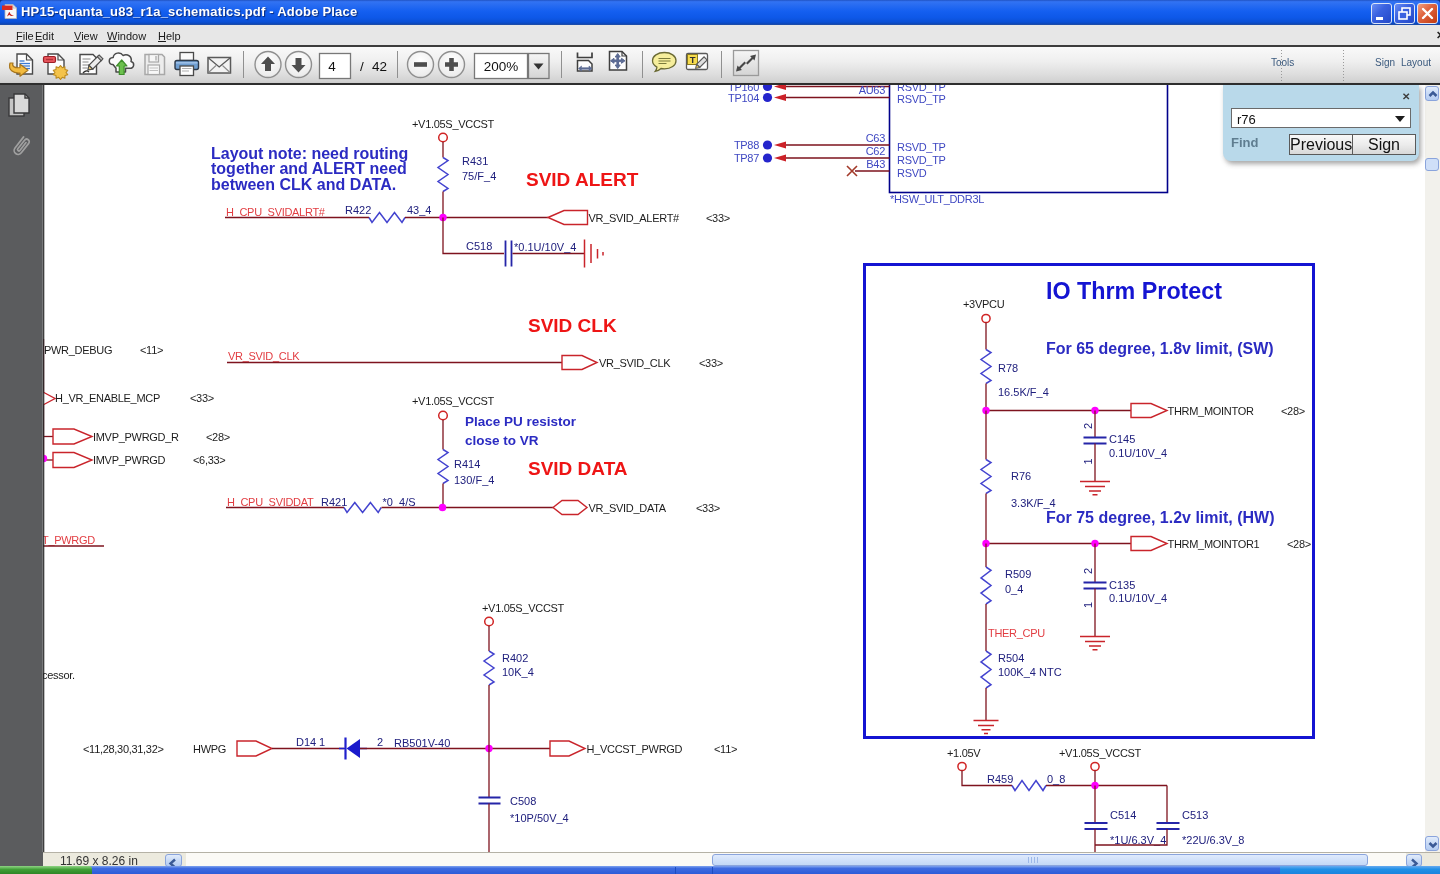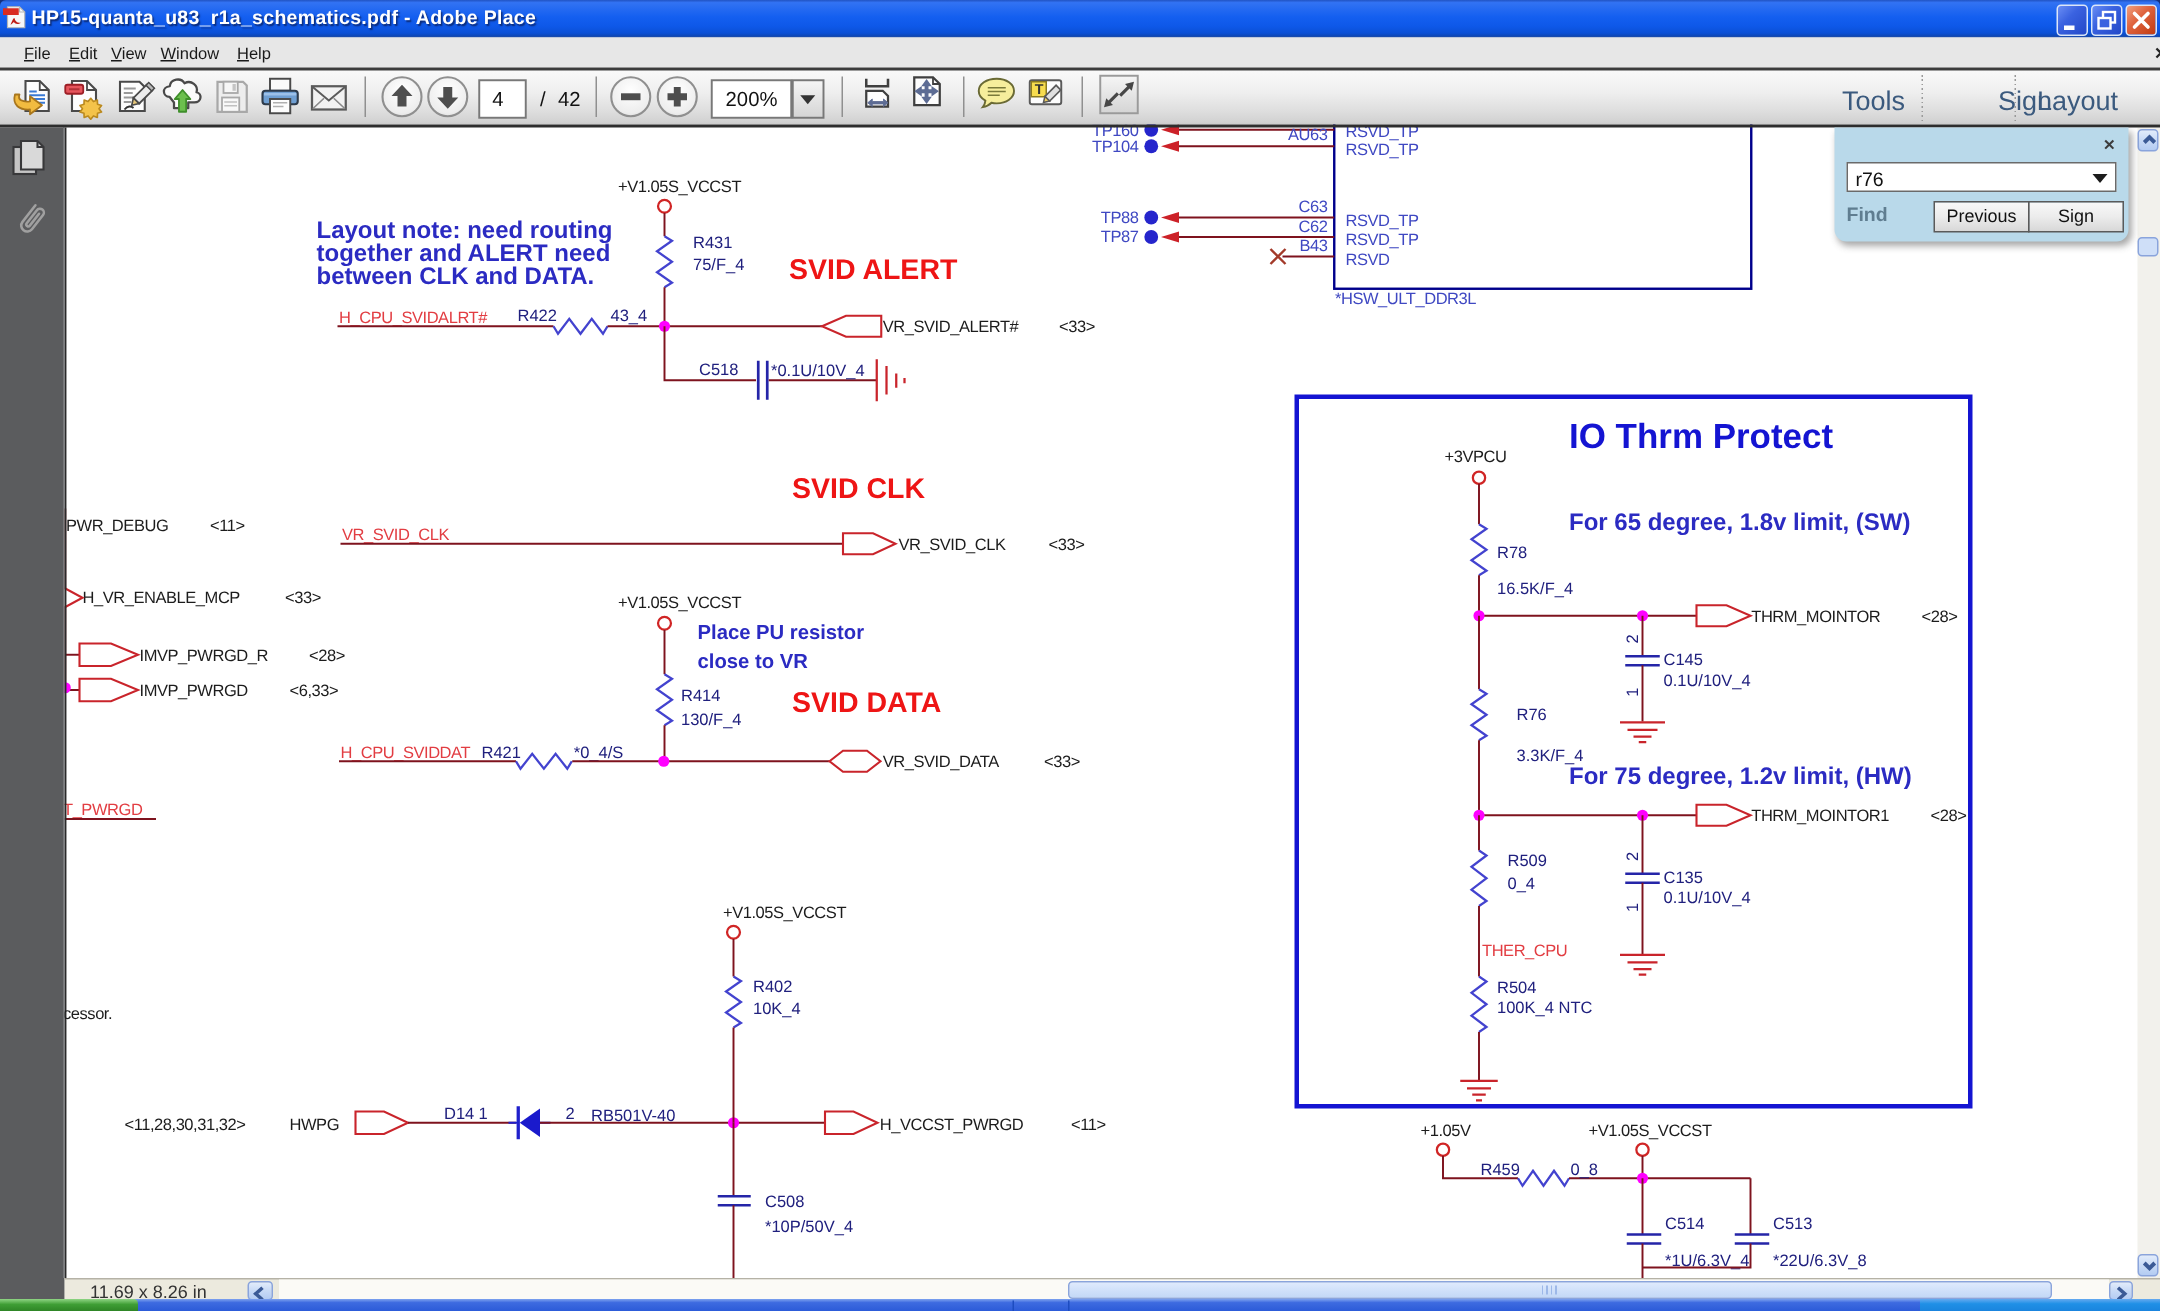--- a/index.html
+++ b/index.html
@@ -19,21 +19,21 @@
   #btnrest { left:1394px; background:linear-gradient(135deg,#6a8ef5 0%,#3a62e0 40%,#2348c8 100%); }
   #btnclose{ left:1417px; background:linear-gradient(135deg,#f0a080 0%,#e06540 40%,#c03a10 100%); }
   #menubar { position:absolute; left:0; top:25px; width:1440px; height:20px; background:#e7e7e7;
     z-index:5; }
   .mi { position:absolute; top:5px; font-size:11px; color:#1a1a1a;margin-left:10px; }
   #tline1 { position:absolute; left:0; top:45px; width:1440px; height:2px; background:#3c3c3c; z-index:6; }
   #tline2 { position:absolute; left:0; top:83px; width:1440px; height:2px; background:#2e2e2e; z-index:6; }
   #toolbar { position:absolute; left:0; top:47px; width:1440px; height:36px; z-index:5;
     background:linear-gradient(180deg,#f9f9f9 0%,#efefef 40%,#dedede 75%,#d2d2d2 95%,#cbcbcb 100%); }
   .tsep { position:absolute; top:4px; height:27px; width:1px; background:#909090; }
-  .tbtext { position:absolute; top:10px; font-size:18px; color:#3b5a7e; }
+  .tbtext { position:absolute; top:10px; font-size:10px; color:#3b5a7e;margin-left:43px; }
   .dotsep { position:absolute; top:3px; height:31px; width:1px;
     background:repeating-linear-gradient(180deg,#9a9a9a 0 1px,transparent 1px 3px); }
   #sidebar { position:absolute; left:0; top:85px; width:43px; height:781px; background:#5b5c5e;
     z-index:5; border-right:1px solid #77787a; }
   #vscroll { position:absolute; left:1425px; top:85px; width:15px; height:767px; background:#f2f1ec; z-index:5; }
   .sbtn { position:absolute; border:1px solid #8aa4dc; border-radius:3px;
     background:linear-gradient(180deg,#e2ecfb 0%,#c8daf6 50%,#b4ccf2 100%); }
   #statusbar { position:absolute; left:43px; top:852px; width:1397px; height:14px; background:#eceade;
     z-index:5; border-top:1px solid #b5b2a6; box-sizing:border-box; }
   #statusleft { position:absolute; left:0px; top:852px; width:43px; height:14px; background:#5b5c5e; z-index:5; }
@@ -45,21 +45,21 @@
     border-radius:0 0 8px 8px; z-index:9; box-shadow:2px 3px 5px rgba(60,60,60,.45); }
   #findlabel { position:absolute; left:8px; top:5px; font-size:13px; font-weight:bold; color:#5f7d90;margin-top:45px; }
   #findx { position:absolute; left:179px; top:6px; font-size:10px; font-weight:bold; color:#3c3c3c; }
   #findinput { position:absolute; left:8px; top:23px; width:180px; height:20px; background:#fff;
     border:1px solid #6a6a6a; font-size:13px; color:#111; }
   #findinput span { position:absolute; left:5px; top:3px; }
   #findinput .dar { position:absolute; left:auto; right:5px; top:7px; width:0; height:0;
     border-left:5px solid transparent; border-right:5px solid transparent; border-top:6px solid #1c1c1c; }
   .findbtn { position:absolute; top:49px; width:64px; height:21px; border:1px solid #5a5a5a;
     background:linear-gradient(180deg,#f8f8f8 0%,#ececec 50%,#d8d8d8 100%);
-    font-size:12px; color:#111; text-align:center; line-height:19px; }
+    font-size:16px; color:#111; text-align:center; line-height:19px; }
 </style>
 </head>
 <body>
 
 <svg id="schem" width="1440" height="874" viewBox="0 0 1440 874">
 <style>
   .w  { stroke:#7e131e; stroke-width:1.3; fill:none; }
   .ar { fill:#fff; stroke:#c9242b; stroke-width:1.4; }
   .rz { stroke:#4343cf; stroke-width:1.5; fill:none; }
   .cp { stroke:#2525a8; stroke-width:1.8; fill:none; }
@@ -308,21 +308,21 @@
 <div id="btnrest" class="winbtn"><svg width="19" height="19" viewBox="0 0 19 19">
       <rect x="7" y="4" width="8" height="7" fill="none" stroke="#fff" stroke-width="1.6"></rect>
       <rect x="4" y="8" width="8" height="7" fill="#3a62e0" stroke="#fff" stroke-width="1.6"></rect>
     </svg></div>
 <div id="btnclose" class="winbtn"><svg width="19" height="19" viewBox="0 0 19 19">
       <path d="M5 5 L14 14 M14 5 L5 14" stroke="#fff" stroke-width="2.4" stroke-linecap="round"></path>
     </svg></div>
 
 <div id="menubar">
   <div class="mi" style="left:6px"><u>F</u>ile</div>
-  <div class="mi" style="left:36px"><u>E</u>dit</div>
+  <div class="mi" style="left:25px"><u>E</u>dit</div>
   <div class="mi" style="left:64px"><u>V</u>iew</div>
   <div class="mi" style="left:97px"><u>W</u>indow</div>
   <div class="mi" style="left:148px"><u>H</u>elp</div>
   <div class="mi" style="left:1426px;top:4px;font-weight:bold;color:#222">✕</div>
 </div>
 
 <div id="tline1"></div>
 <div id="tline2"></div>
 <div id="toolbar">
   <svg class="abs" style="left:0;top:-1px" width="775" height="39" viewBox="0 0 775 39">

